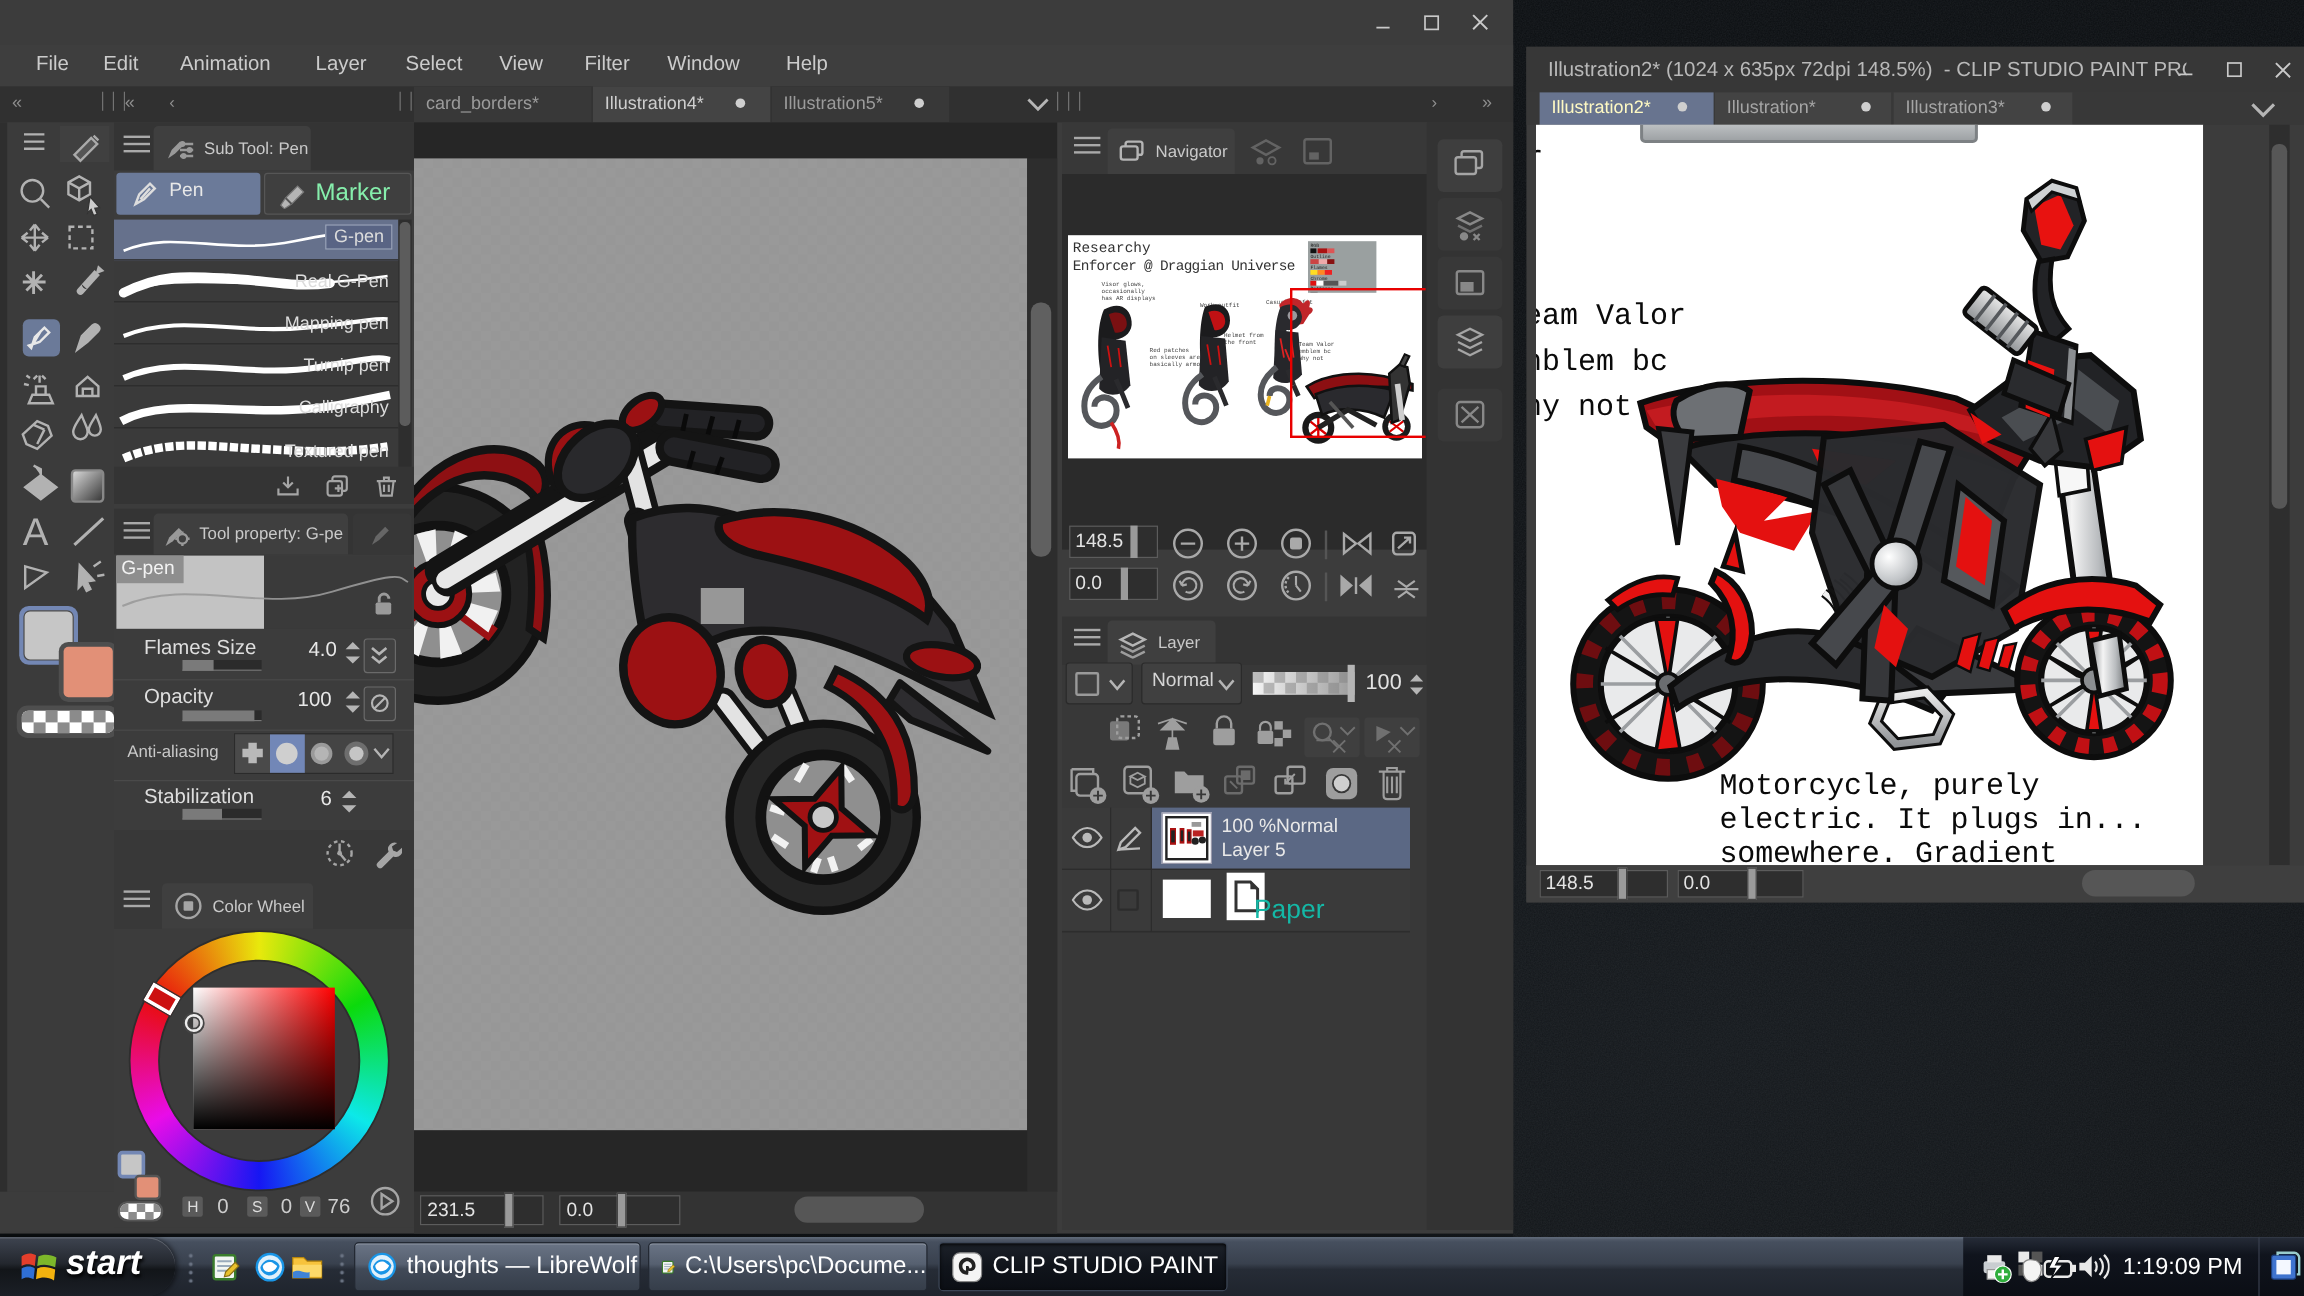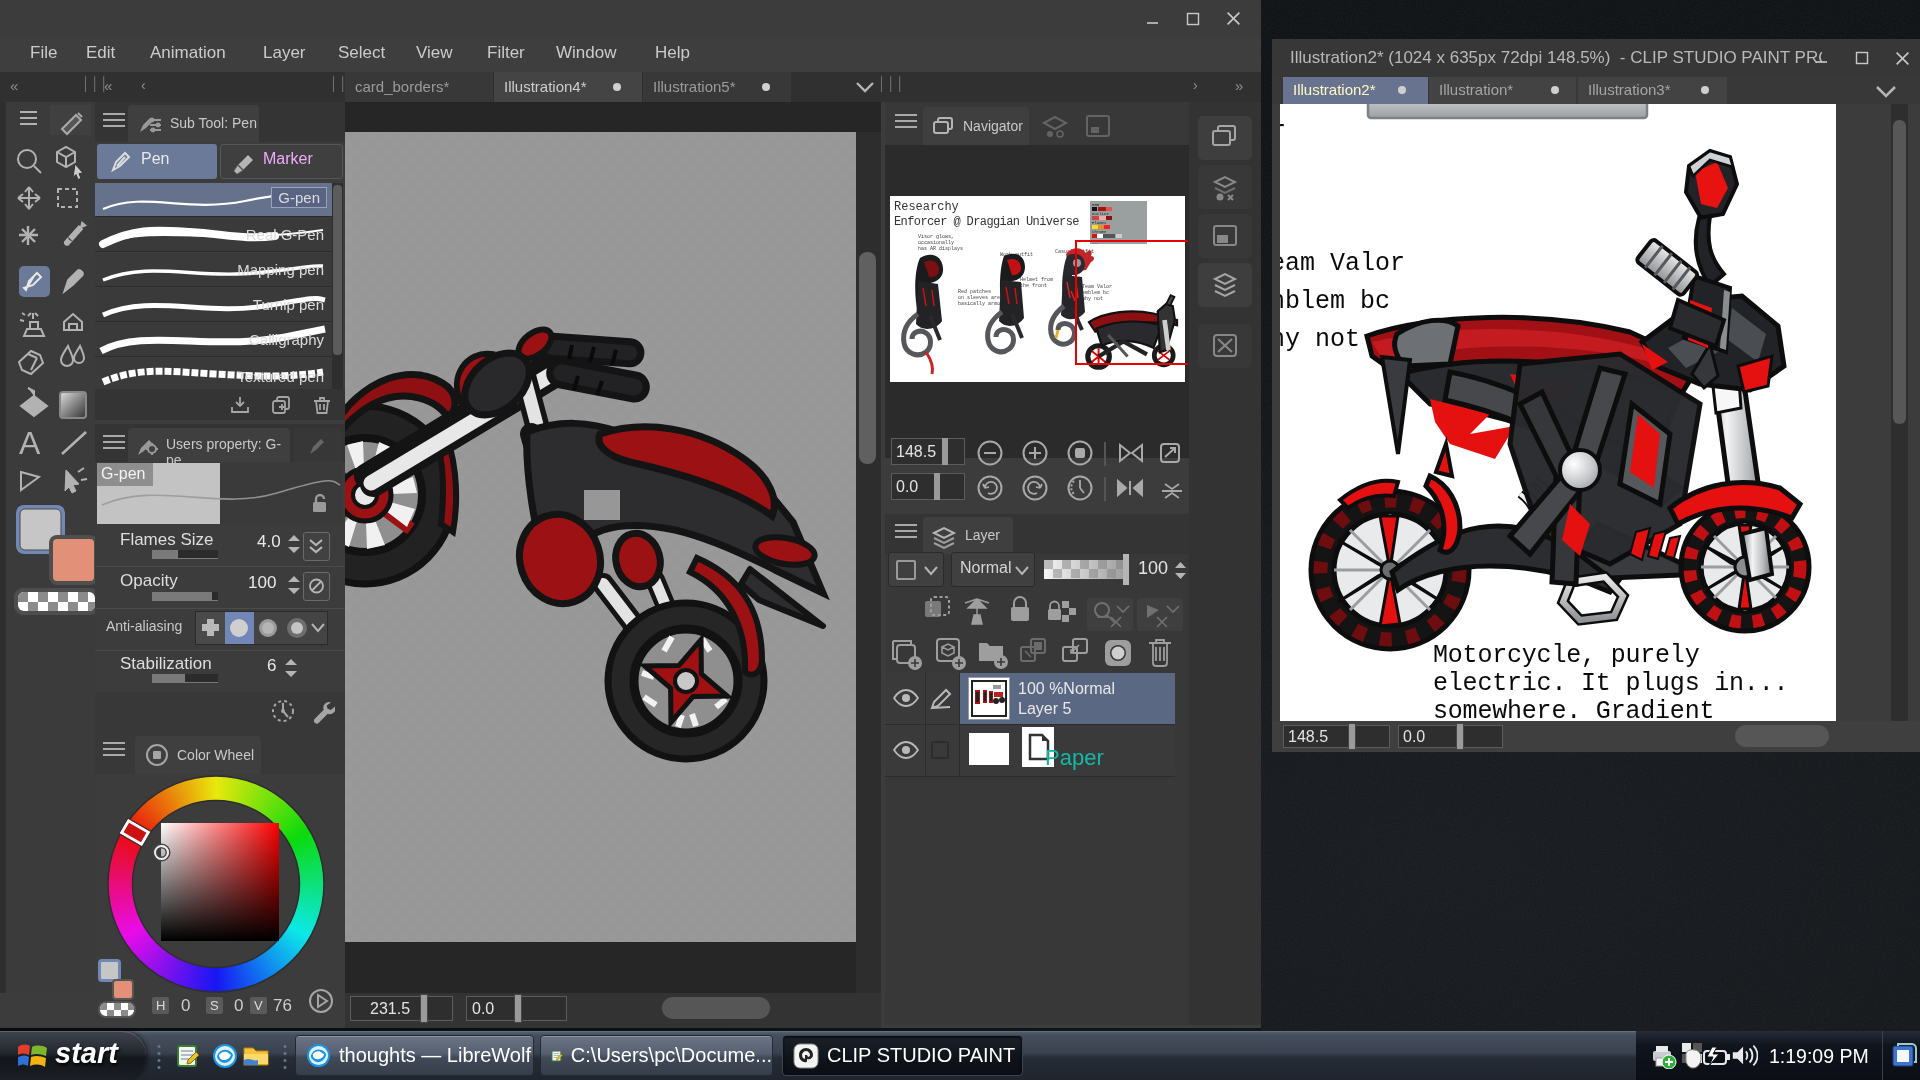--- a/index.html
+++ b/index.html
@@ -188,21 +188,21 @@
             <circle cx="15" cy="18" r="2.4" fill="#999"></circle>
           </svg>
       <span style="position:absolute;left:42px;top:10px">Sub Tool: Pen</span>
     </div>
     <div style="position:absolute;left:2px;top:42px;width:120px;height:35px;background:#6b7a99;border-radius:3px;color:#e8e8e8;font-size:16px">
       <svg style="position:absolute;left:12px;top:6px" width="24" height="24" viewBox="0 0 24 24">
             <path d="M4 20l3-8 9-9 4 4-9 9z M16 7l-8 9" fill="none" stroke="#ddd" stroke-width="2"></path>
           </svg>
       <span style="position:absolute;left:44px;top:6px">Pen</span>
     </div>
-    <div style="position:absolute;left:125px;top:42px;width:123px;height:35px;background:#3f3f3f;border:1px solid #565656;border-radius:3px;color:#f0abfc;font-size:16px">
+    <div style="position:absolute;left:125px;top:42px;width:123px;height:35px;background:#3f3f3f;border:1px solid #565656;border-radius:3px;color:#86efac;font-size:20px">
       <svg style="position:absolute;left:10px;top:5px" width="26" height="24" viewBox="0 0 26 24">
             <path d="M3 21l4-6 10-10 5 5-10 10-6 4z" fill="#b5b5b5" stroke="#777"></path>
             <path d="M7 15l5 5" stroke="#555" stroke-width="1.5"></path>
           </svg>
       <span style="position:absolute;left:42px;top:5px">Marker</span>
     </div>
     <div id="penlist" style="position:absolute;left:0;top:81px;width:237px;height:206px;font-size:15px;color:#dcdcdc">
       <div class="prow" style="top:0;background:#66718c">
         <svg width="237" height="34">
               <path d="M8 26 C 50 8, 90 30, 150 18 S 215 10, 228 14" fill="none" stroke="#fff" stroke-width="2.2"></path>
@@ -264,21 +264,21 @@
           <i></i>
           <i></i>
           <i></i>
         </div>
     <div class="ptab" style="left:33px;top:4px;width:162px;height:34px">
       <svg style="position:absolute;left:8px;top:6px" width="24" height="24" viewBox="0 0 24 24">
             <path d="M2 21l3-7 8-8 3 3-8 8z" fill="#999"></path>
             <circle cx="16" cy="15" r="4" fill="none" stroke="#999" stroke-width="2"></circle>
             <path d="M16 9v2M16 19v2M10 15h2M20 15h2" stroke="#999" stroke-width="2"></path>
           </svg>
-      <span style="position:absolute;left:38px;top:8px">Users property: G-pe</span>
+      <span style="position:absolute;left:38px;top:8px">Tool property: G-pe</span>
     </div>
     <div class="ptab" style="left:199px;top:4px;width:49px;height:34px;background:#373737">
       <svg style="position:absolute;left:12px;top:6px" width="24" height="24" viewBox="0 0 24 24">
             <path d="M4 20l3-7 8-8 3 3-8 8z" fill="#666"></path>
           </svg>
     </div>
     <div style="position:absolute;left:2px;top:39px;width:246px;height:61px;background:#3a3a3a">
       <div style="position:absolute;left:0;top:0;width:123px;height:61px;background:#c3c3c3"></div>
       <svg style="position:absolute;left:0;top:0" width="246" height="61">
             <path d="M5 42 C 60 18, 120 48, 180 30 S 235 18, 243 22" fill="none" stroke="#9a9a9a" stroke-width="1.6" opacity=".9"></path>
@@ -476,21 +476,21 @@
 
       <path d="M352 426 C396 445 417 478 417 528 C416 542 407 546 400 540 C402 494 382 458 345 440 Z" fill="#9c1113" stroke="#141414" stroke-width="6"></path>
     </svg>
     </div>
     <div style="position:absolute;left:0px;top:840px;width:511px;height:51px;background:#262626"></div>
         <div id="lvscroll">
           <div id="lvthumb"></div>
         </div>
   </div>
   <div id="lstatus">
-    <div class="field" style="left:5px;top:3px;width:103px;height:25px;line-height:23px;padding-left:19px">231.5</div>
+    <div class="field" style="left:5px;top:3px;width:103px;height:25px;line-height:23px;padding-left:5px">231.5</div>
     <div style="position:absolute;left:75px;top:1px;width:8px;height:29px;background:#9a9a9a;border:1px solid #444"></div>
     <div class="field" style="left:121px;top:3px;width:101px;height:25px;line-height:23px;padding-left:5px">0.0</div>
     <div style="position:absolute;left:169px;top:1px;width:8px;height:29px;background:#9a9a9a;border:1px solid #444"></div>
     <div style="position:absolute;left:317px;top:4px;width:108px;height:22px;background:#565656;border-radius:11px"></div>
   </div>
   <div id="navpanel">
     <div class="phead" style="height:43px;background:#383838"></div>
     <div class="ham" style="left:10px;top:12px">
           <i></i>
           <i></i>

